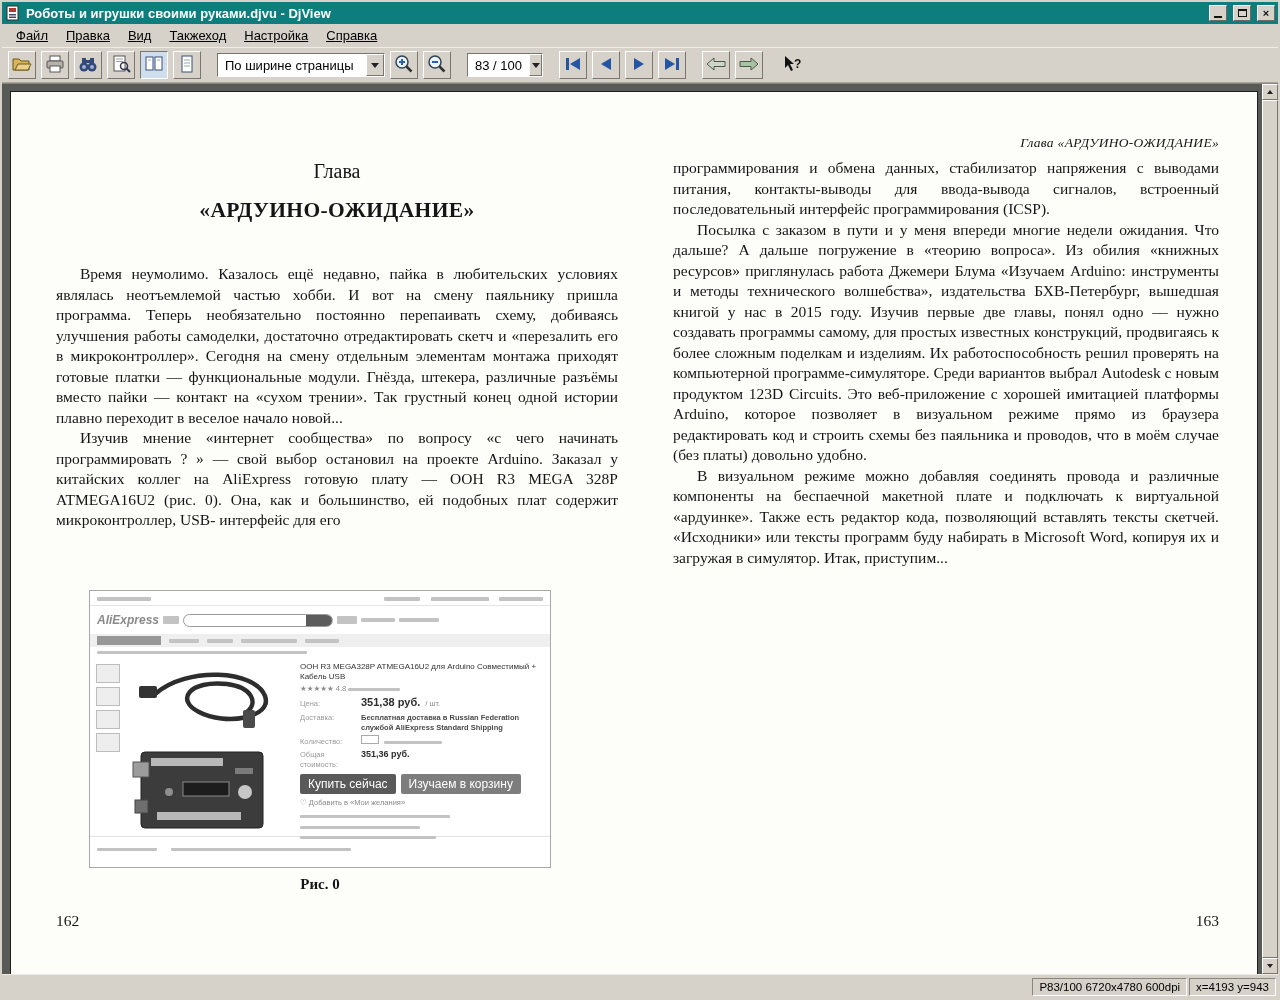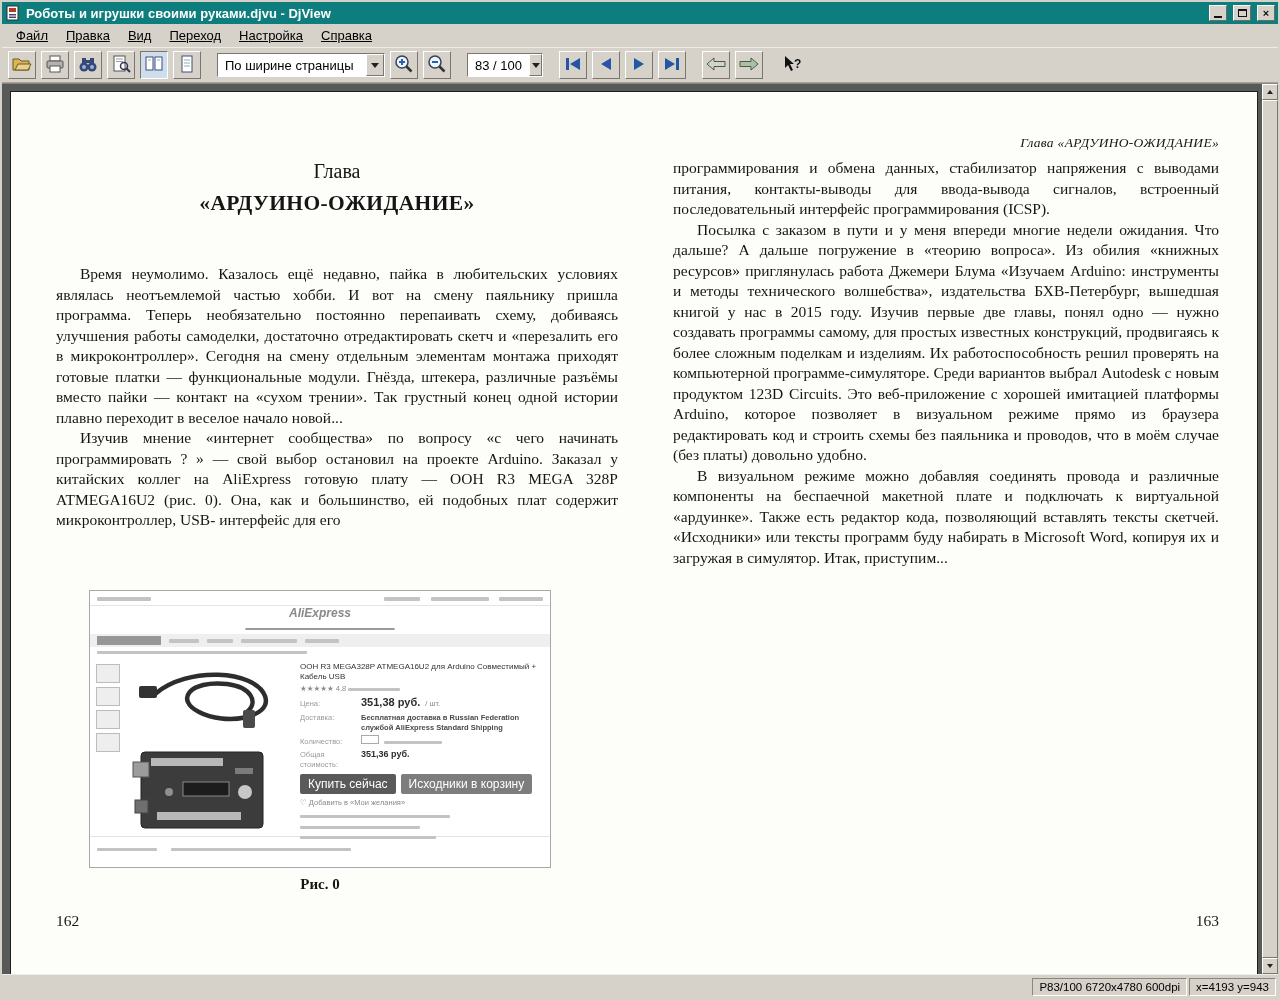--- a/index.html
+++ b/index.html
@@ -94,21 +94,21 @@
     position:absolute; left:8px; top:7px; width:1248px; height:943px;
     background:#fdfdfa; border:1px solid #1d1d1d;
     font-family:"Liberation Serif","DejaVu Serif",serif; color:#151515;
   }
   .running-header {
     position:absolute; left:662px; top:43px; width:546px;
     text-align:right; font-style:italic; font-size:13.5px; letter-spacing:.3px;
   }
   .chapter-title { position:absolute; left:45px; top:68px; width:562px; text-align:center; }
   .chapter-title .t1 { font-size:20px; }
-  .chapter-title .t2 { font-size:21.5px; font-weight:bold; margin-top:8px; letter-spacing:.4px; }
+  .chapter-title .t2 { font-size:21.5px; font-weight:bold; margin-top:15px; letter-spacing:.4px; }
   .col { position:absolute; font-size:15.5px; line-height:20.5px; text-align:justify; }
   .col p { margin:0; }
   .col p.indent { text-indent:24px; }
   .col-left  { left:45px;  top:172px; width:562px; }
   .col-right { left:662px; top:66px;  width:546px; }
   .pagenum-left  { position:absolute; left:45px;  top:820px; font-size:15.5px; }
   .pagenum-right { position:absolute; left:662px; top:820px; width:546px; text-align:right; font-size:15.5px; }
   .fig-caption {
     position:absolute; left:78px; top:784px; width:462px; text-align:center;
     font-weight:bold; font-size:15px;
@@ -116,21 +116,21 @@
 
   
   .fig {
     position:absolute; left:78px; top:498px; width:462px; height:278px;
     background:#fff; border:1px solid #a8a8a8; overflow:hidden;
     font-family:"Liberation Sans","DejaVu Sans",sans-serif;
     filter:grayscale(100%); color:#444;
   }
   .bar { background:#c3c3c3; height:4px; border-radius:1px; display:inline-block; vertical-align:middle; }
   .ae-top { height:15px; border-bottom:1px solid #e4e4e4; display:flex; align-items:center; justify-content:space-between; padding:0 7px; }
-  .ae-head { height:28px; display:flex; align-items:center; gap:4px; padding:0 7px;flex-direction:column; }
+  .ae-head { height:28px; display:flex; align-items:center; gap:4px; padding:0 7px; }
   .ae-logo { font-size:12px; font-weight:bold; color:#8a8a8a; font-style:italic; }
   .ae-search { width:150px; height:13px; border:1px solid #9a9a9a; border-radius:7px; display:flex; }
   .ae-search-btn { width:26px; height:100%; background:#5c5c5c; border-radius:0 7px 7px 0; margin-left:auto; }
   .ae-nav { height:13px; background:#efefef; display:flex; align-items:center; gap:8px; padding:0 7px; }
   .ae-catbtn { width:64px; height:9px; background:#979797; }
   .ae-crumb { height:11px; display:flex; align-items:center; padding:0 7px; }
   .ae-main { display:flex; gap:5px; padding:2px 6px; height:178px; }
   .ae-thumbs { width:26px; display:flex; flex-direction:column; gap:4px; padding-top:4px; }
   .ae-thumb { width:24px; height:19px; border:1px solid #bcbcbc; background:#eee; }
   .ae-photo { width:168px; }
@@ -187,21 +187,21 @@
       </button>
     <button class="winbtn">
         <span class="glyph-close">×</span>
       </button>
   </div>
 
   <div class="menubar">
     <span class="menu-item"><span></span><span class="u">Ф</span><span>айл</span></span>
     <span class="menu-item"><span></span><span class="u">П</span><span>равка</span></span>
     <span class="menu-item"><span></span><span class="u">В</span><span>ид</span></span>
-    <span class="menu-item"><span>Пере</span><span class="u">х</span><span>од</span></span>
+    <span class="menu-item"><span>Также</span><span class="u">х</span><span>од</span></span>
     <span class="menu-item"><span></span><span class="u">Н</span><span>астройка</span></span>
     <span class="menu-item"><span></span><span class="u">С</span><span>правка</span></span>
   </div>
 
   <div class="toolbar">
     <button class="tbtn">
       <span><svg width="20" height="18">
             <path d="M1,15 L1,4 L7,4 L9,6 L17,6 L17,15 Z" fill="#d9b557" stroke="#6b5a1f"></path>
             <path d="M3,15 L6,9 L19,9 L16,15 Z" fill="#ecd089" stroke="#6b5a1f"></path>
           </svg></span>
@@ -412,21 +412,21 @@
               <span class="ae-label">Количество:</span>
               <span class="ae-qtybox"></span>
               <span class="bar" style="width:58px;height:3px;"></span>
             </div>
             <div class="ae-row">
               <span class="ae-label">Общая стоимость:</span>
               <span class="ae-total">351,36 руб.</span>
             </div>
             <div class="ae-btns">
               <button class="ae-buy">Купить сейчас</button>
-              <button class="ae-cart">Исходники в корзину</button>
+              <button class="ae-cart">Изучаем в корзину</button>
             </div>
             <div class="ae-wish">♡ Добавить в «Мои желания»</div>
             <div style="margin-top:4px;">
               <span class="bar" style="width:150px;height:3px;"></span><br>
               <span class="bar" style="width:120px;height:3px;margin-top:3px;"></span><br>
               <span class="bar" style="width:136px;height:3px;margin-top:3px;"></span>
             </div>
           </div>
         </div>
         <div class="ae-footer">

